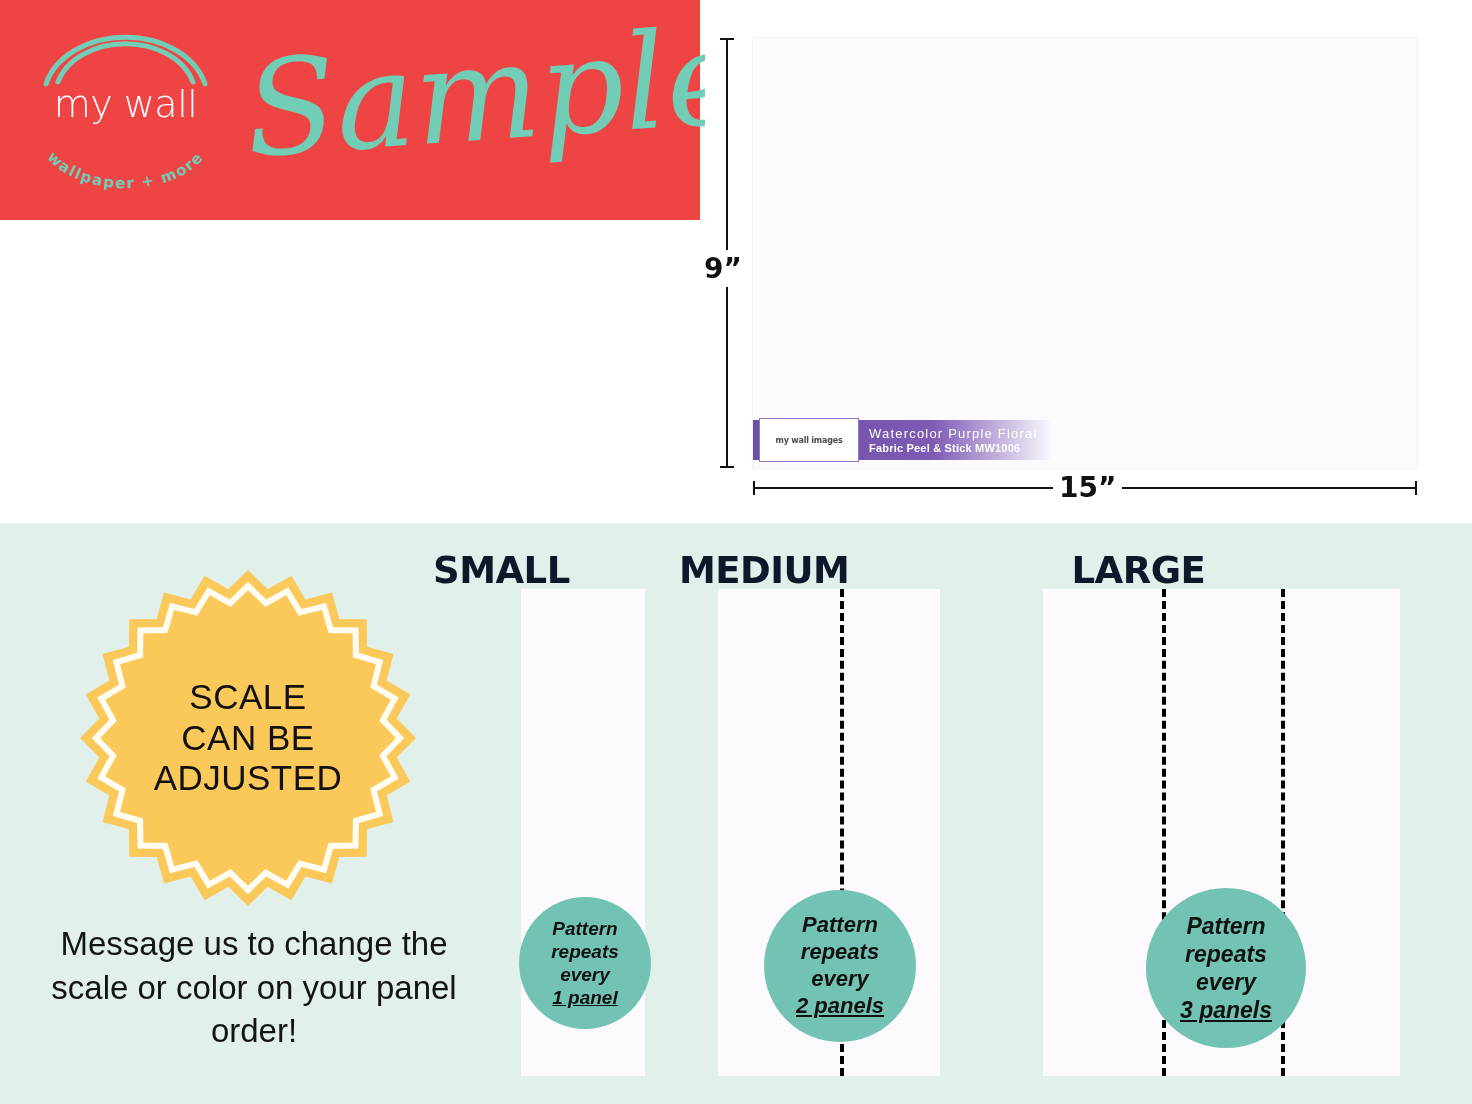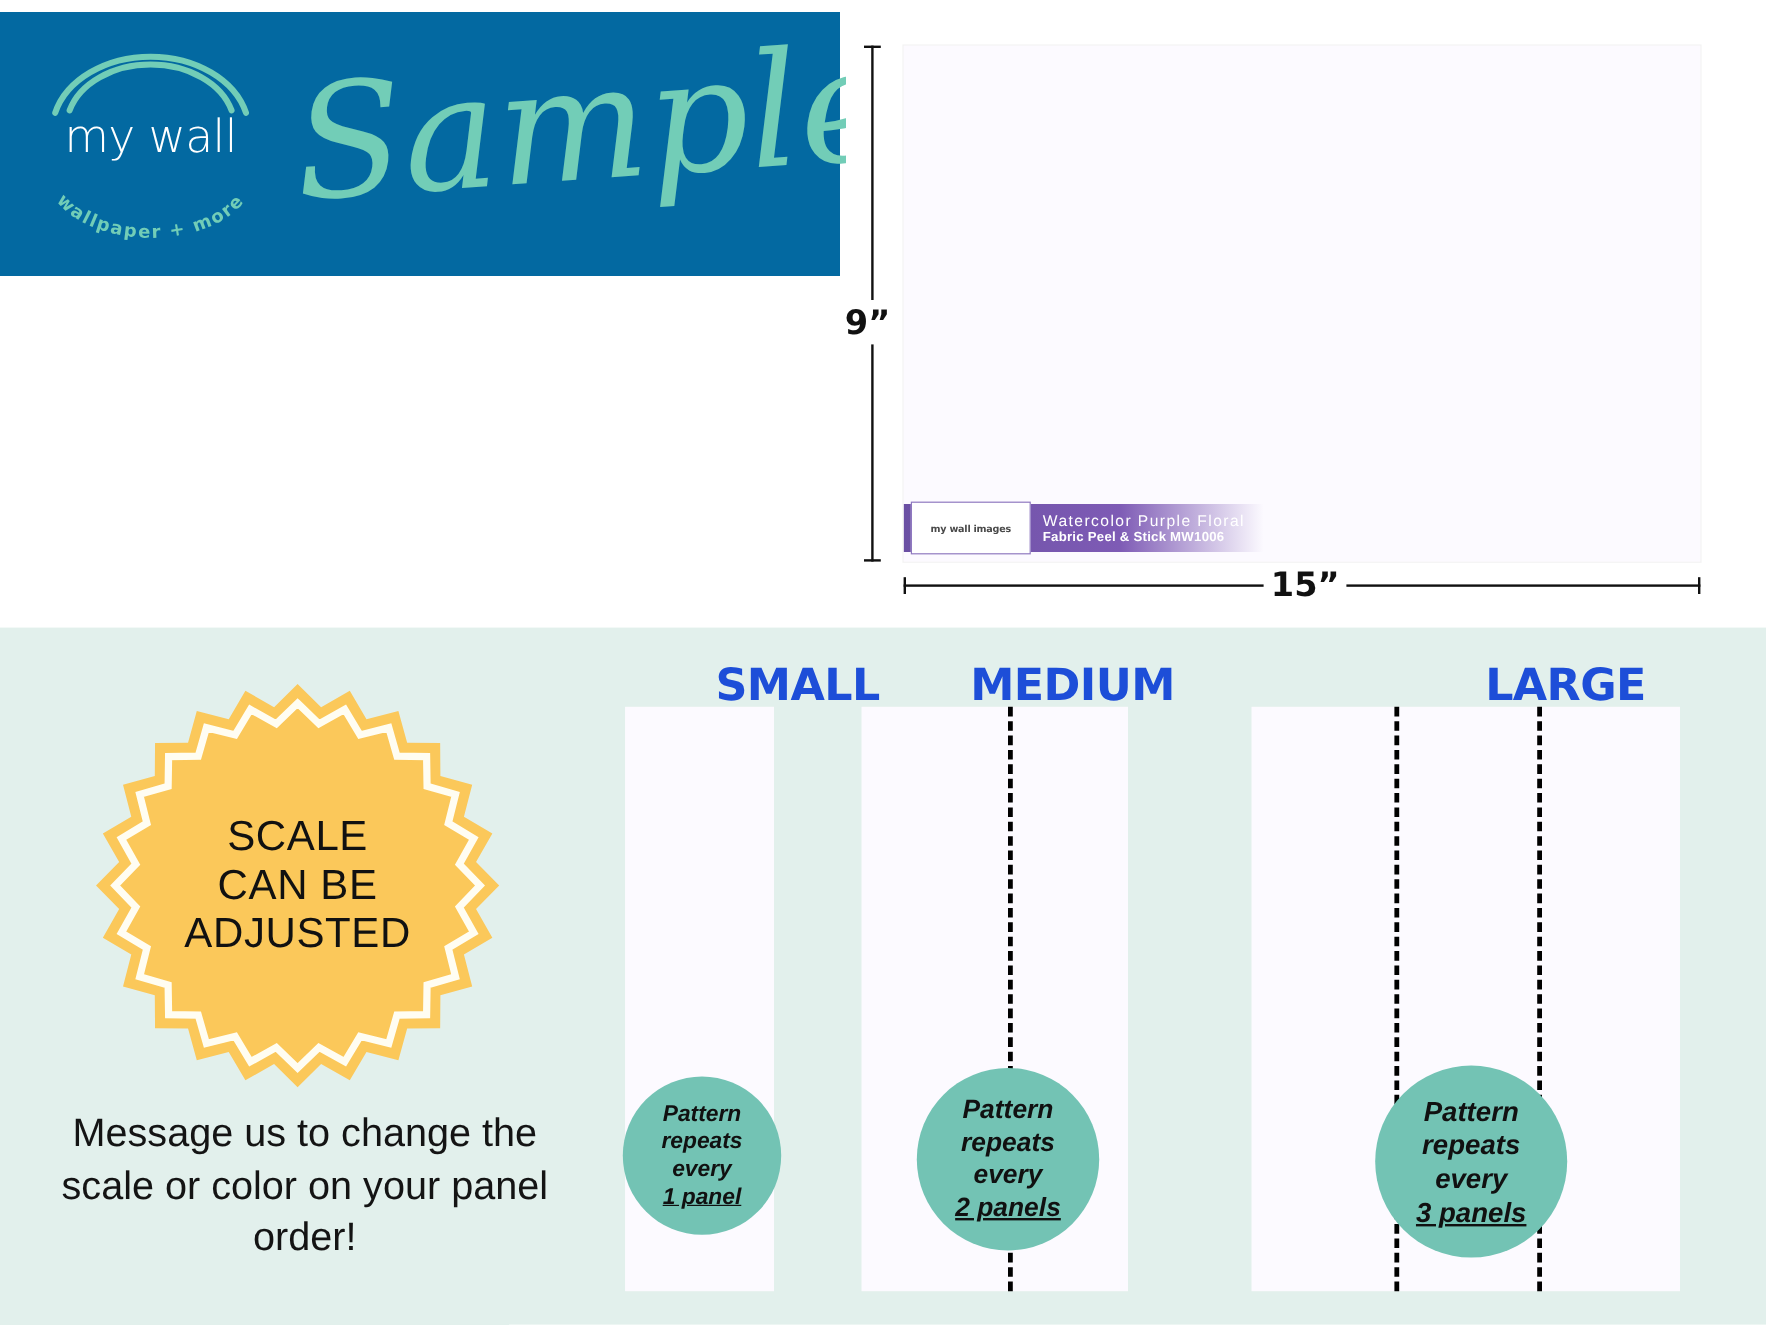--- a/index.html
+++ b/index.html
@@ -8,22 +8,21 @@
     font-family: "Liberation Sans", sans-serif;
     background: #ffffff;
     overflow: hidden;
   }
   #page { position: relative; width: 1472px; height: 1104px; }
 
   
   .header-bar {
     position: absolute; left: 0; top: 0;
     width: 700px; height: 220px;
-    background: #0369a1;
-    margin-top: 10px;
+    background: #ef4444;
   }
   .logo-wrap {
     position: absolute; left: 28px; top: 22px;
     width: 195px; height: 180px;
   }
   .logo-arcs { position: absolute; left: 0; top: 0; }
   .logo-line1, .logo-line2 {
     position: absolute; left: 0; width: 195px;
     text-align: center; color: #ffffff;
     font-family: "DejaVu Sans", sans-serif;
@@ -133,23 +132,23 @@
   .msg {
     position: absolute; left: 44px; top: 922px;
     width: 420px; text-align: center;
     font-size: 33px; line-height: 1.32; color: #141414;
     font-family: "Liberation Sans", sans-serif; font-weight: 400;
   }
 
   
   .col-title {
     position: absolute;
-    font-size: 37px; font-weight: 700; color: #1d4ed8;
-    font-family: "DejaVu Sans", sans-serif;
-    letter-spacing: -0.5px; text-align: right;
+    font-size: 37px; font-weight: 700; color: #0f172a;
+    font-family: "DejaVu Sans", sans-serif;
+    letter-spacing: -0.5px; text-align: left;
   }
   .panel {
     position: absolute; top: 589px; height: 487px;
     overflow: hidden; background: #fdfbfe;
   }
   .dash {
     position: absolute; top: 589px; height: 487px;
     width: 0; border-left: 4px dashed #000;
   }
   .repeat-circle {

